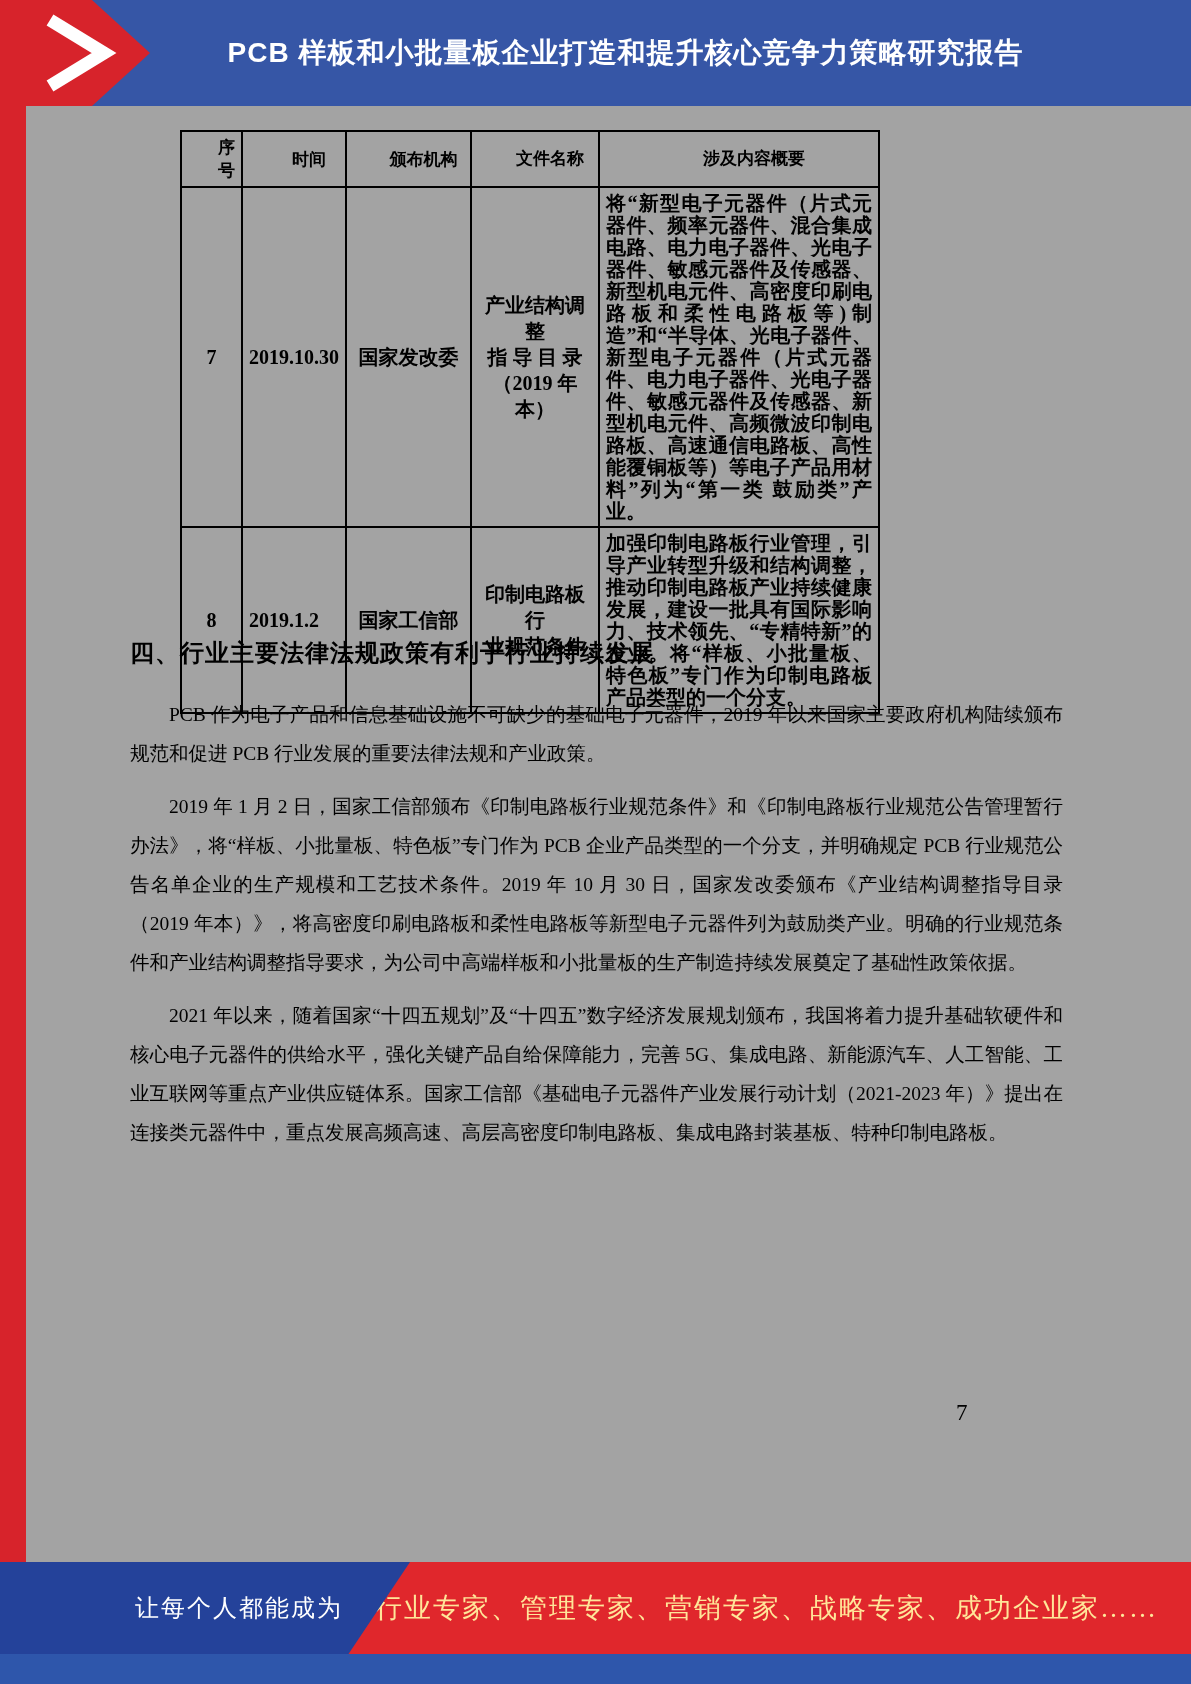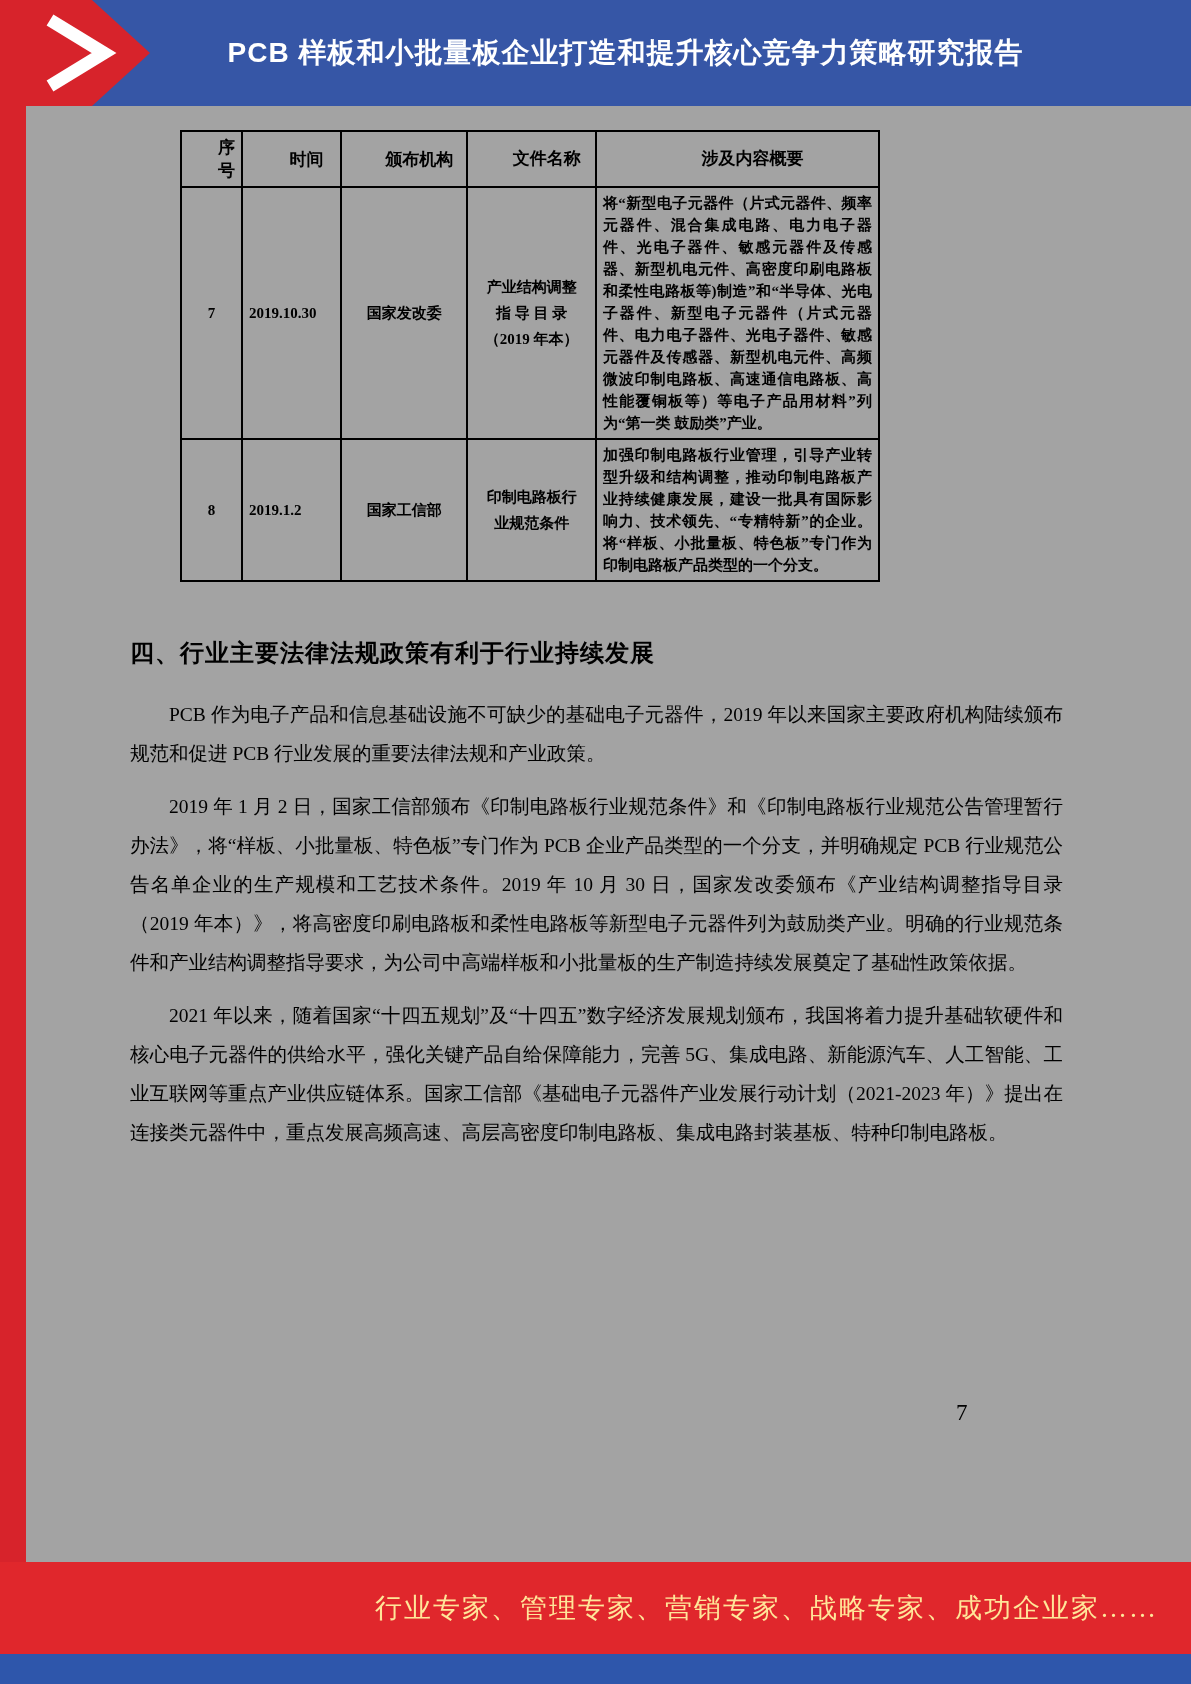--- a/index.html
+++ b/index.html
@@ -32,21 +32,21 @@
     font-family:"Liberation Sans", sans-serif;
   }
 
   
   .policy-table {
     position:absolute; left:180px; top:130px; width:700px;
     border-collapse:collapse; z-index:2;
     font-weight:bold; color:#000;
   }
   .policy-table th, .policy-table td {
-    border:2px solid #000; font-size:15px; padding:4px 6px;
+    border:2px solid #000; font-size:20px; padding:4px 6px;
     vertical-align:middle;
   }
   .policy-table th { height:32px; text-align:center; font-size:17px;padding-left:36px; }
   .col-no     { width:58px;  text-align:center; }
   .col-date   { width:100px; text-align:left; }
   .col-agency { width:131px; text-align:center; }
   .col-doc    { width:133px; text-align:center; white-space:pre-line; line-height:26px; }
   .col-summary{
     width:297px; text-align:justify; line-height:22px; padding:6px 9px;
   }
@@ -151,16 +151,19 @@
     <p>2019 年 1 月 2 日，国家工信部颁布《印制电路板行业规范条件》和《印制电路板行业规范公告管理暂行办法》，将“样板、小批量板、特色板”专门作为 PCB 企业产品类型的一个分支，并明确规定 PCB 行业规范公告名单企业的生产规模和工艺技术条件。2019 年 10 月 30 日，国家发改委颁布《产业结构调整指导目录（2019 年本）》，将高密度印刷电路板和柔性电路板等新型电子元器件列为鼓励类产业。明确的行业规范条件和产业结构调整指导要求，为公司中高端样板和小批量板的生产制造持续发展奠定了基础性政策依据。</p>
     <p>2021 年以来，随着国家“十四五规划”及“十四五”数字经济发展规划颁布，我国将着力提升基础软硬件和核心电子元器件的供给水平，强化关键产品自给保障能力，完善 5G、集成电路、新能源汽车、人工智能、工业互联网等重点产业供应链体系。国家工信部《基础电子元器件产业发展行动计划（2021-2023 年）》提出在连接类元器件中，重点发展高频高速、高层高密度印制电路板、集成电路封装基板、特种印制电路板。</p>
   </main>
 
   <div class="page-number">7</div>
 
   <footer class="footer">
     <div class="footer-red">
       <span class="footer-right-text">行业专家、管理专家、营销专家、战略专家、成功企业家……</span>
     </div>
+    <div class="footer-blue">
+      <span class="footer-left-text">让每个人都能成为</span>
+    </div>
     <div class="footer-strip"></div>
   </footer>
 
 </div>
 
 </body></html>

